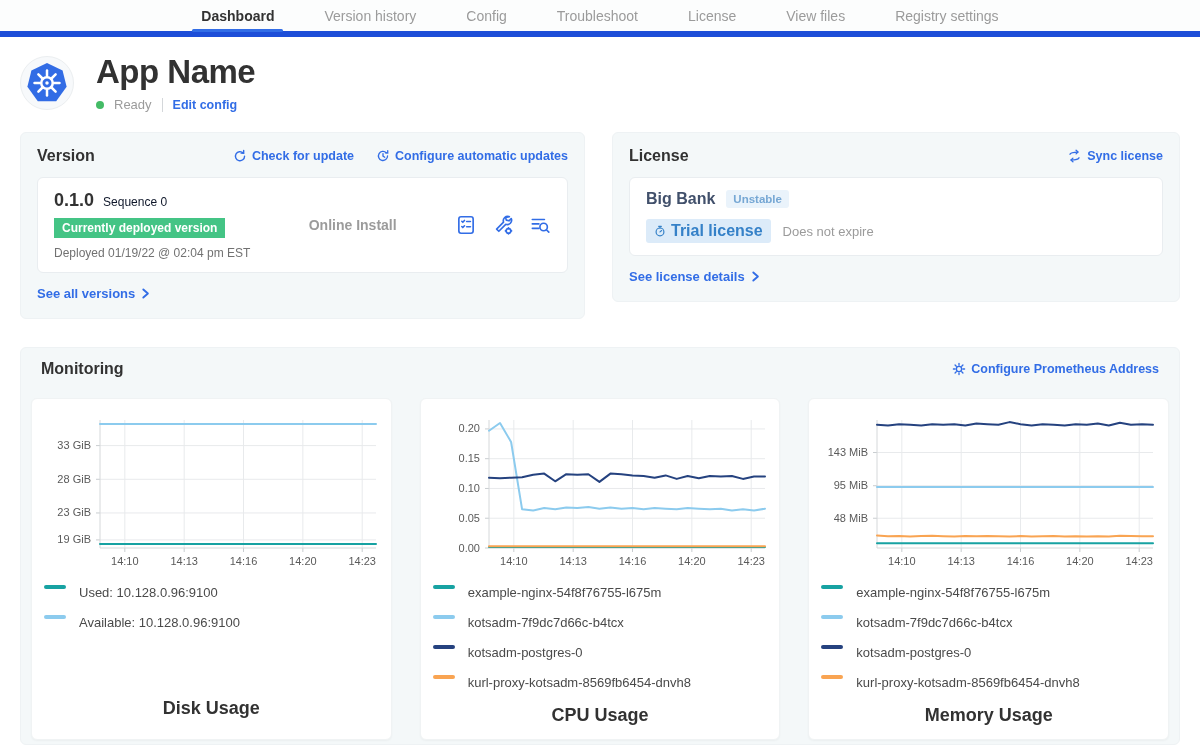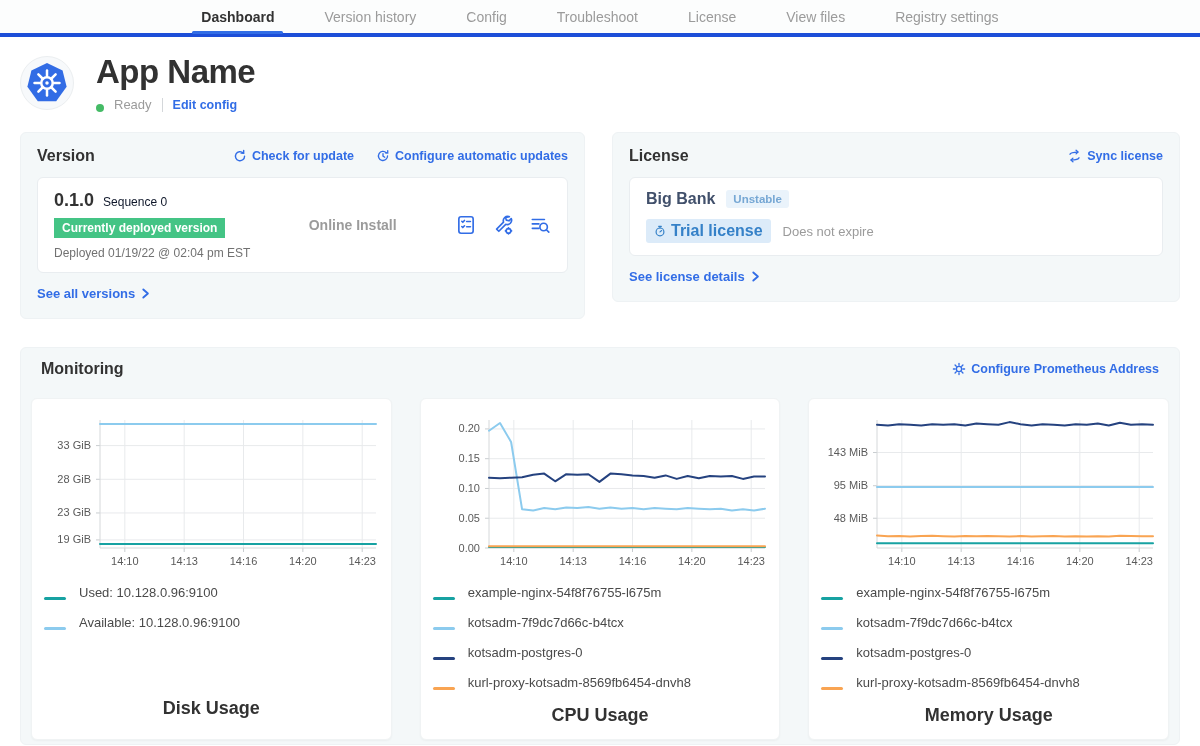--- a/index.html
+++ b/index.html
@@ -1,37 +1,37 @@
 <!DOCTYPE html>
 <html><head>
 <meta charset="utf-8">
 <style>
   * { box-sizing: border-box; margin: 0; padding: 0; }
   html,body { width:1200px; height:746px; overflow:hidden; background:#fff;
     font-family:"Liberation Sans","DejaVu Sans",sans-serif; color:#323232; }
 
   
-  .navbar { height:37px; background:#fcfdfd; border-bottom:4px solid #1d4ed8;
+  .navbar { height:37px; background:#fcfdfd; border-bottom:6px solid #1d4ed8;
     display:flex; justify-content:center; align-items:stretch; }
   .nav-tab { padding:0 25px; display:flex; align-items:center; font-size:14px;
     color:#9b9b9b; cursor:pointer; position:relative; white-space:nowrap; }
   .nav-tab.active { color:#323232; font-weight:bold; }
   .nav-tab.active::after { content:""; position:absolute; left:16px; right:16px;
     bottom:-1px; height:3px; background:#326de6; border-radius:2px; }
 
   
   .app-header { display:flex; align-items:center; gap:22px; padding:16px 20px 6px; }
   .app-logo { width:54px; height:54px; border-radius:50%; background:#f7f9fb;
     border:1px solid #ebeef0; display:flex; align-items:center; justify-content:center; }
   .k8s-hept { width:40px; height:39px; background:#326ce5; display:flex;
     align-items:center; justify-content:center;
     clip-path:polygon(50% 0%, 89% 19%, 99% 61%, 73% 98%, 27% 98%, 1% 61%, 11% 19%); }
   .k8s-hept svg { width:30px; height:30px; }
   .app-title { font-size:33px; font-weight:bold; letter-spacing:-0.5px; }
-  .status-row { display:flex; align-items:flex-end; gap:10px; margin-top:6px; font-size:13px; }
+  .status-row { display:flex; align-items:center; gap:10px; margin-top:6px; font-size:13px; }
   .status-dot { width:8px; height:8px; border-radius:50%; background:#44bb66; }
   .status-text { color:#9b9b9b; }
   .vdivider { width:1px; height:14px; background:#d4d7da; }
   .link { color:#326de6; font-weight:bold; font-size:12.5px; cursor:pointer;
     display:inline-flex; align-items:center; gap:5px; white-space:nowrap; }
   .link svg { flex:0 0 auto; }
 
   
   .cards-row { display:flex; gap:27px; padding:0 20px; margin-top:14px; align-items:flex-start; }
   .card { background:#f4f8f9; border:1px solid #eef2f4; border-radius:6px; padding:14px 16px 16px; }
@@ -67,21 +67,21 @@
   
   .monitoring-card { margin:28px 20px 0; background:#f4f8f9; border:1px solid #eef2f4;
     border-radius:6px; padding:12px 10px 16px; height:398px; }
   .monitoring-card .card-header { padding:0 10px; margin-bottom:20px; }
   .panels { display:flex; gap:28px; }
   .panel { flex:1; background:#fff; border-radius:6px; border:1px solid #f0f3f4;
     box-shadow:0 1px 2px rgba(0,0,0,.04); padding:14px 12px 16px;
     display:flex; flex-direction:column; height:342px; overflow:hidden; }
   .chart-svg-holder { flex:0 0 auto; }
   .legend { margin-top:10px; }
-  .legend-item { display:flex; align-items:flex-end; gap:13px; margin-bottom:15px;
+  .legend-item { display:flex; align-items:flex-start; gap:13px; margin-bottom:15px;
     font-size:13px; color:#4a4a4a; }
   .legend-dash { width:22px; height:3.5px; border-radius:2px; flex:0 0 auto; }
   .panel-title { margin-top:auto; text-align:center; font-weight:bold; font-size:18px; padding-bottom:4px; }
 
   .chart-tick-label { font-size:11px; fill:#5a5a5a; }
 </style>
 </head>
 <body>
 
 <div class="navbar">

